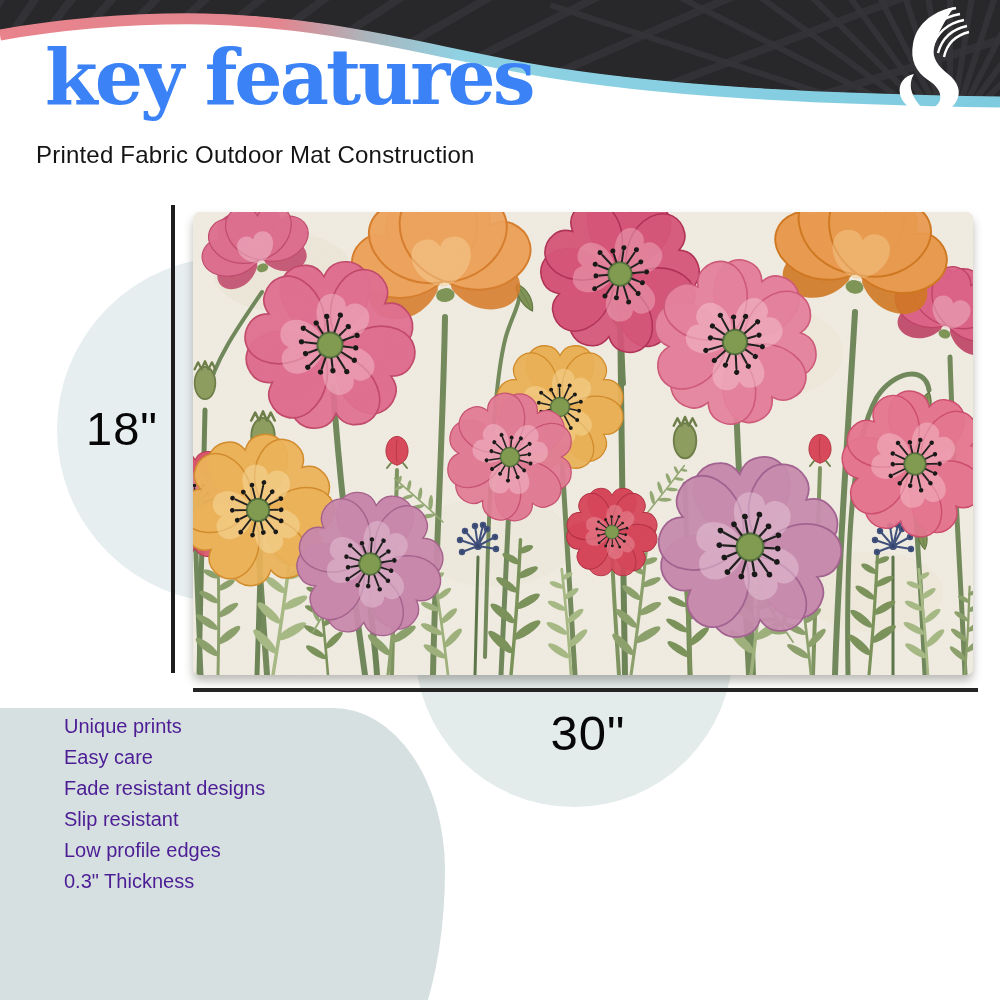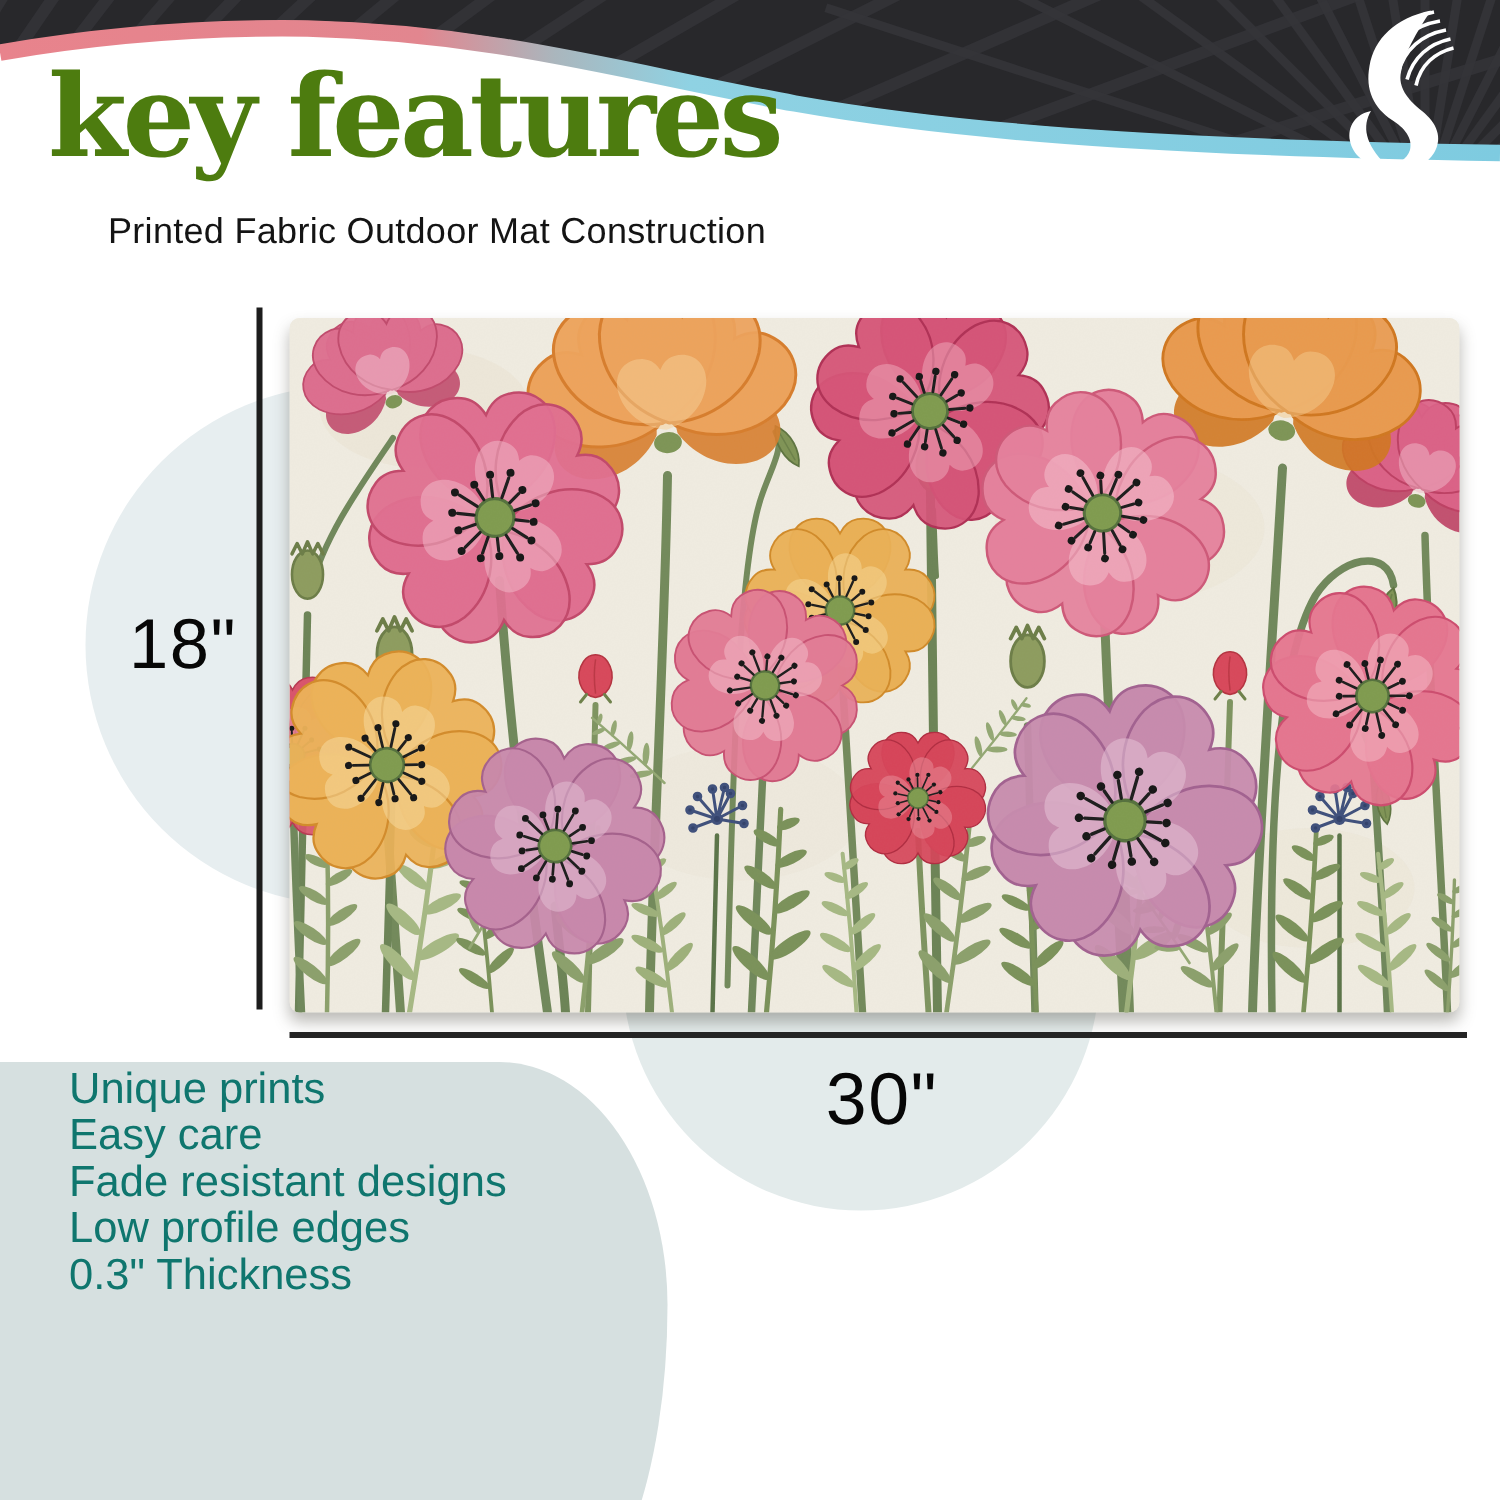--- a/index.html
+++ b/index.html
@@ -1,40 +1,40 @@
 <!DOCTYPE html>
 <html><head>
 <meta charset="utf-8">
 <style>
   html,body{margin:0;padding:0;background:#fff;}
   .canvas{position:relative;width:1000px;height:1000px;background:#ffffff;overflow:hidden;
           font-family:"Liberation Sans",sans-serif;}
   
   #header-svg{position:absolute;left:0;top:0;}
-  .title{position:absolute;left:32px;top:40px;font-family:"DejaVu Serif",serif;
-         font-weight:bold;font-size:76px;letter-spacing:-3px;color:#4d7c0f;line-height:1;}
-  .subtitle{position:absolute;left:36px;top:141px;font-size:24px;color:#141414;letter-spacing:.2px;margin-left:36px;}
+  .title{position:absolute;left:45px;top:40px;font-family:"DejaVu Serif",serif;
+         font-weight:bold;font-size:76px;letter-spacing:-3px;color:#3b82f6;line-height:1;}
+  .subtitle{position:absolute;left:36px;top:141px;font-size:24px;color:#141414;letter-spacing:.2px;}
   
   .circle{position:absolute;border-radius:50%;}
   .c18{left:57px;top:257px;width:346px;height:346px;}
   .c30{left:415px;top:489px;width:318px;height:318px;}
   .blob{position:absolute;left:-300px;top:708px;width:745px;height:372px;
         border-top-right-radius:112px 162px;border-bottom-right-radius:80px 210px;}
   
   .mat{position:absolute;left:193px;top:212px;width:780px;height:463px;border-radius:7px;
        overflow:hidden;box-shadow:0 6px 10px rgba(80,75,65,.38);background:#f0ece1;}
   #mat-svg path{stroke-linecap:round;}
   
   .vline{position:absolute;left:171px;top:205px;width:4px;height:468px;background:#1d1d1d;}
   .hline{position:absolute;left:193px;top:688px;width:785px;height:4px;background:#242424;}
   .dim{position:absolute;color:#070707;font-size:47px;letter-spacing:1px;}
   .dim18{left:60px;top:401px;width:124px;text-align:center;}
   .dim30{left:503px;top:705px;width:170px;text-align:center;font-size:49px;}
   
-  .features{position:absolute;left:46px;top:711px;font-size:29px;color:#0f766e;line-height:31px;}
+  .features{position:absolute;left:64px;top:711px;font-size:20px;color:#4c1d95;line-height:31px;}
   .features div{white-space:nowrap;}
 </style>
 </head>
 <body>
 
 <div class="canvas">
 
   <div class="circle c18" style="background: rgb(231, 238, 240);"></div>
   <div class="circle c30" style="background: rgb(227, 235, 235);"></div>
   <div class="blob" style="background: rgb(214, 224, 224);"></div>
@@ -628,17 +628,18 @@
 
   <div class="vline"></div>
   <div class="hline"></div>
   <div class="dim dim18">18"</div>
   <div class="dim dim30">30"</div>
 
   <div class="features">
       <div>Unique prints</div>
       <div>Easy care</div>
       <div>Fade resistant designs</div>
+      <div>Slip resistant</div>
       <div>Low profile edges</div>
       <div>0.3" Thickness</div>
     </div>
 
 </div>
 
 </body></html>

